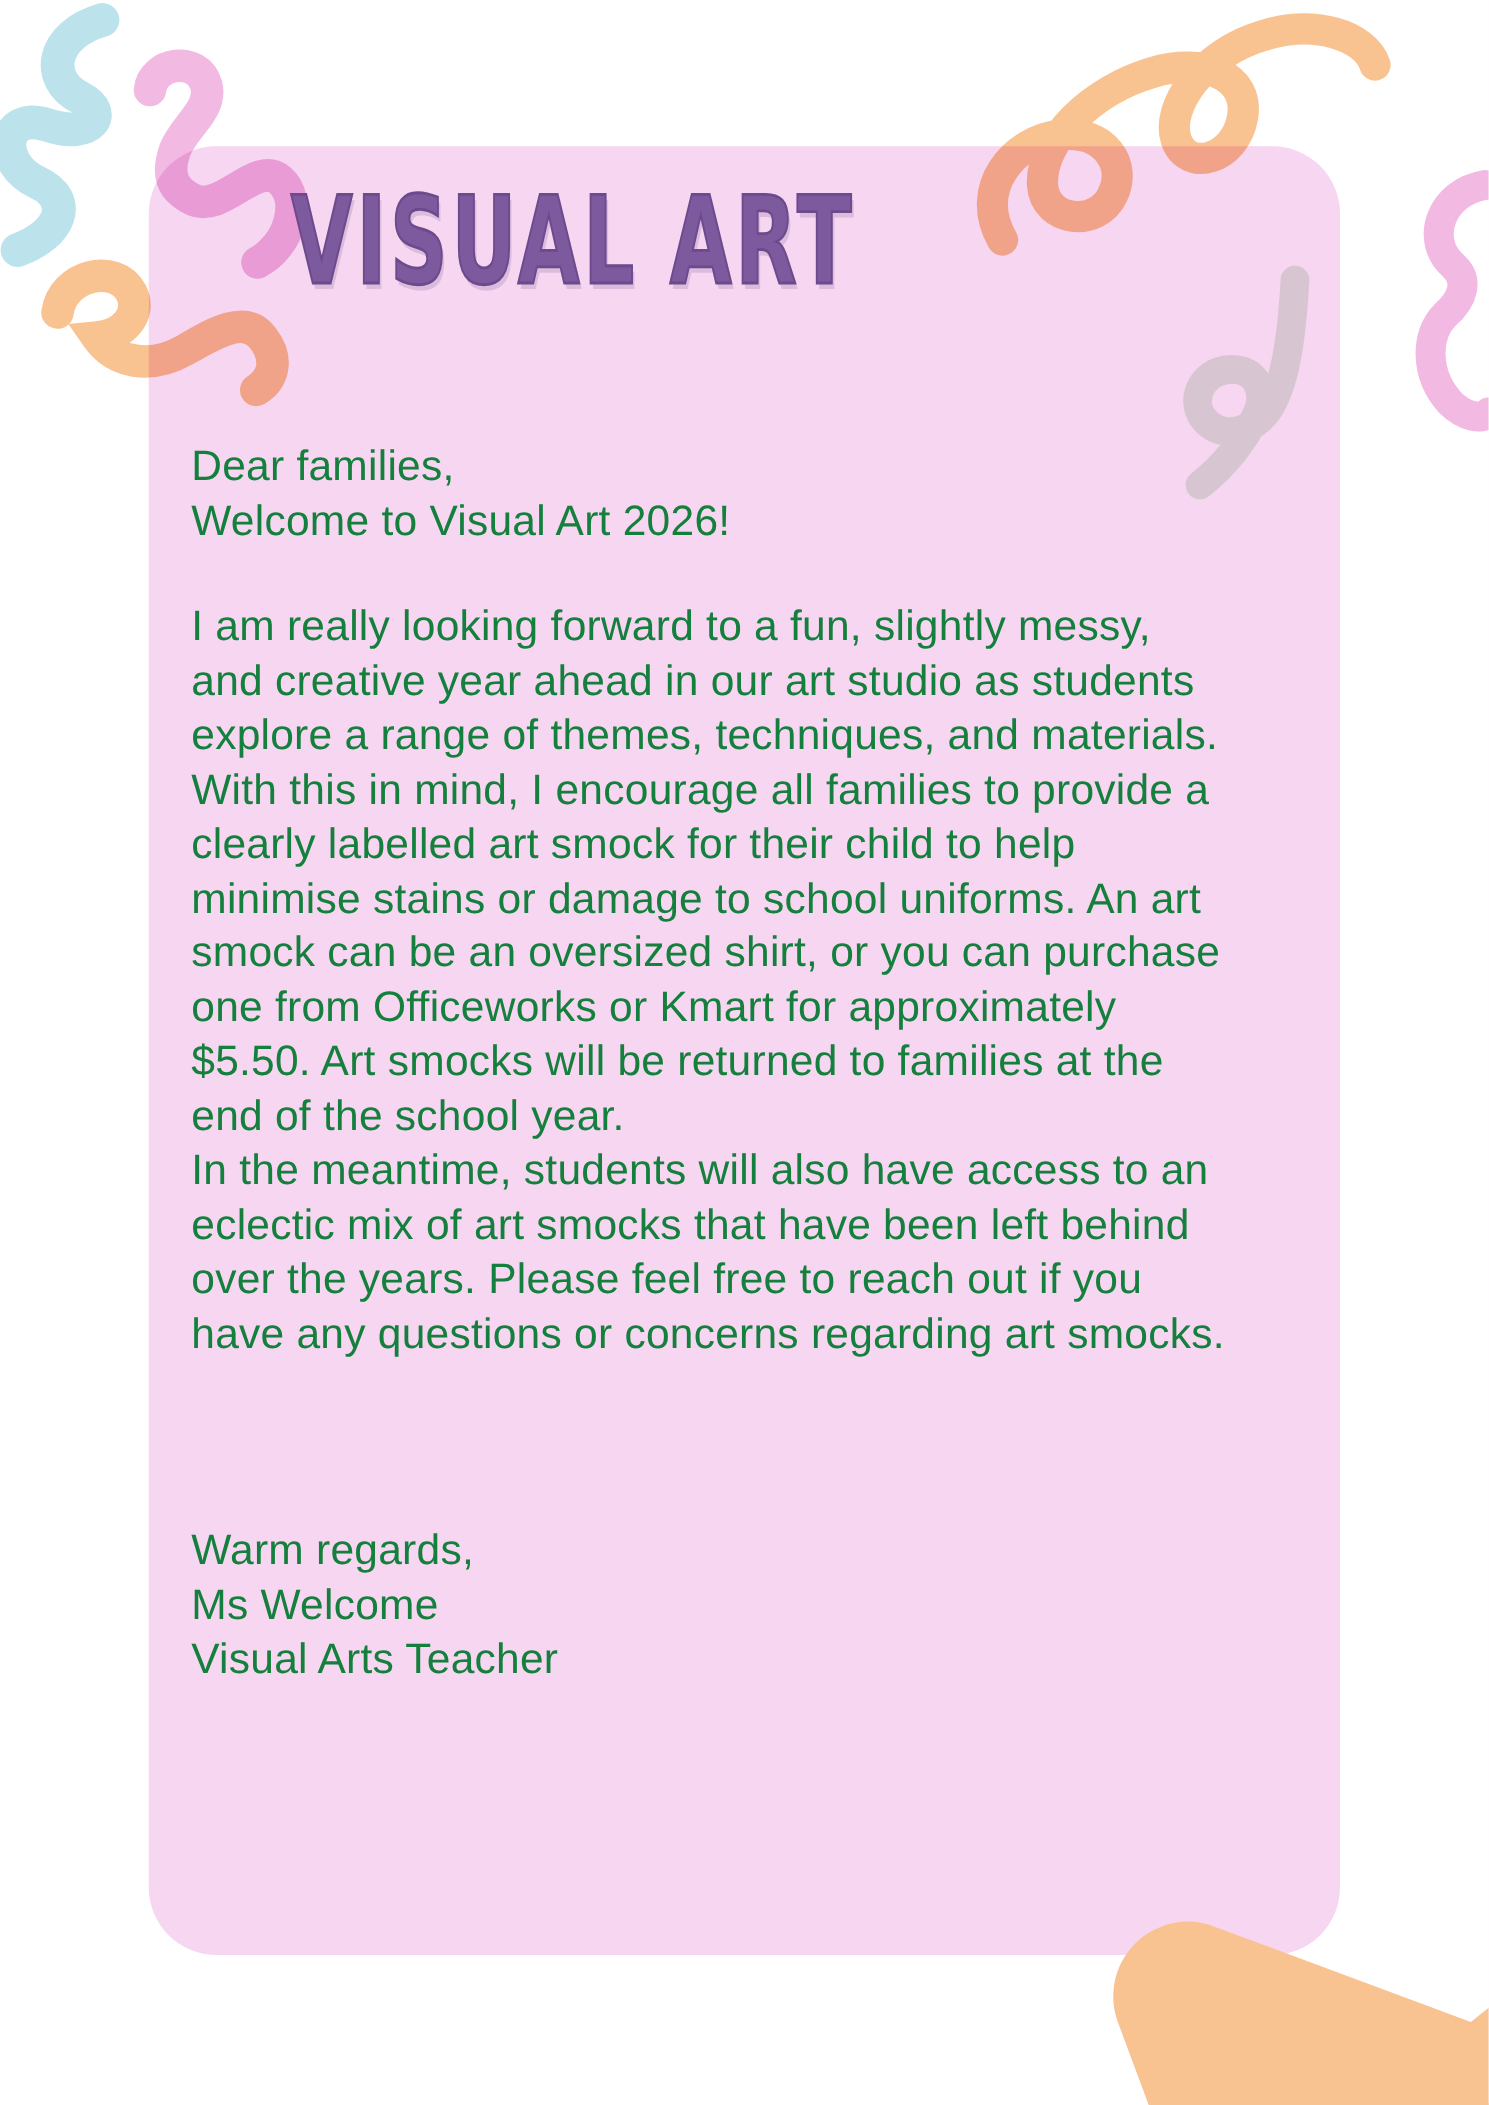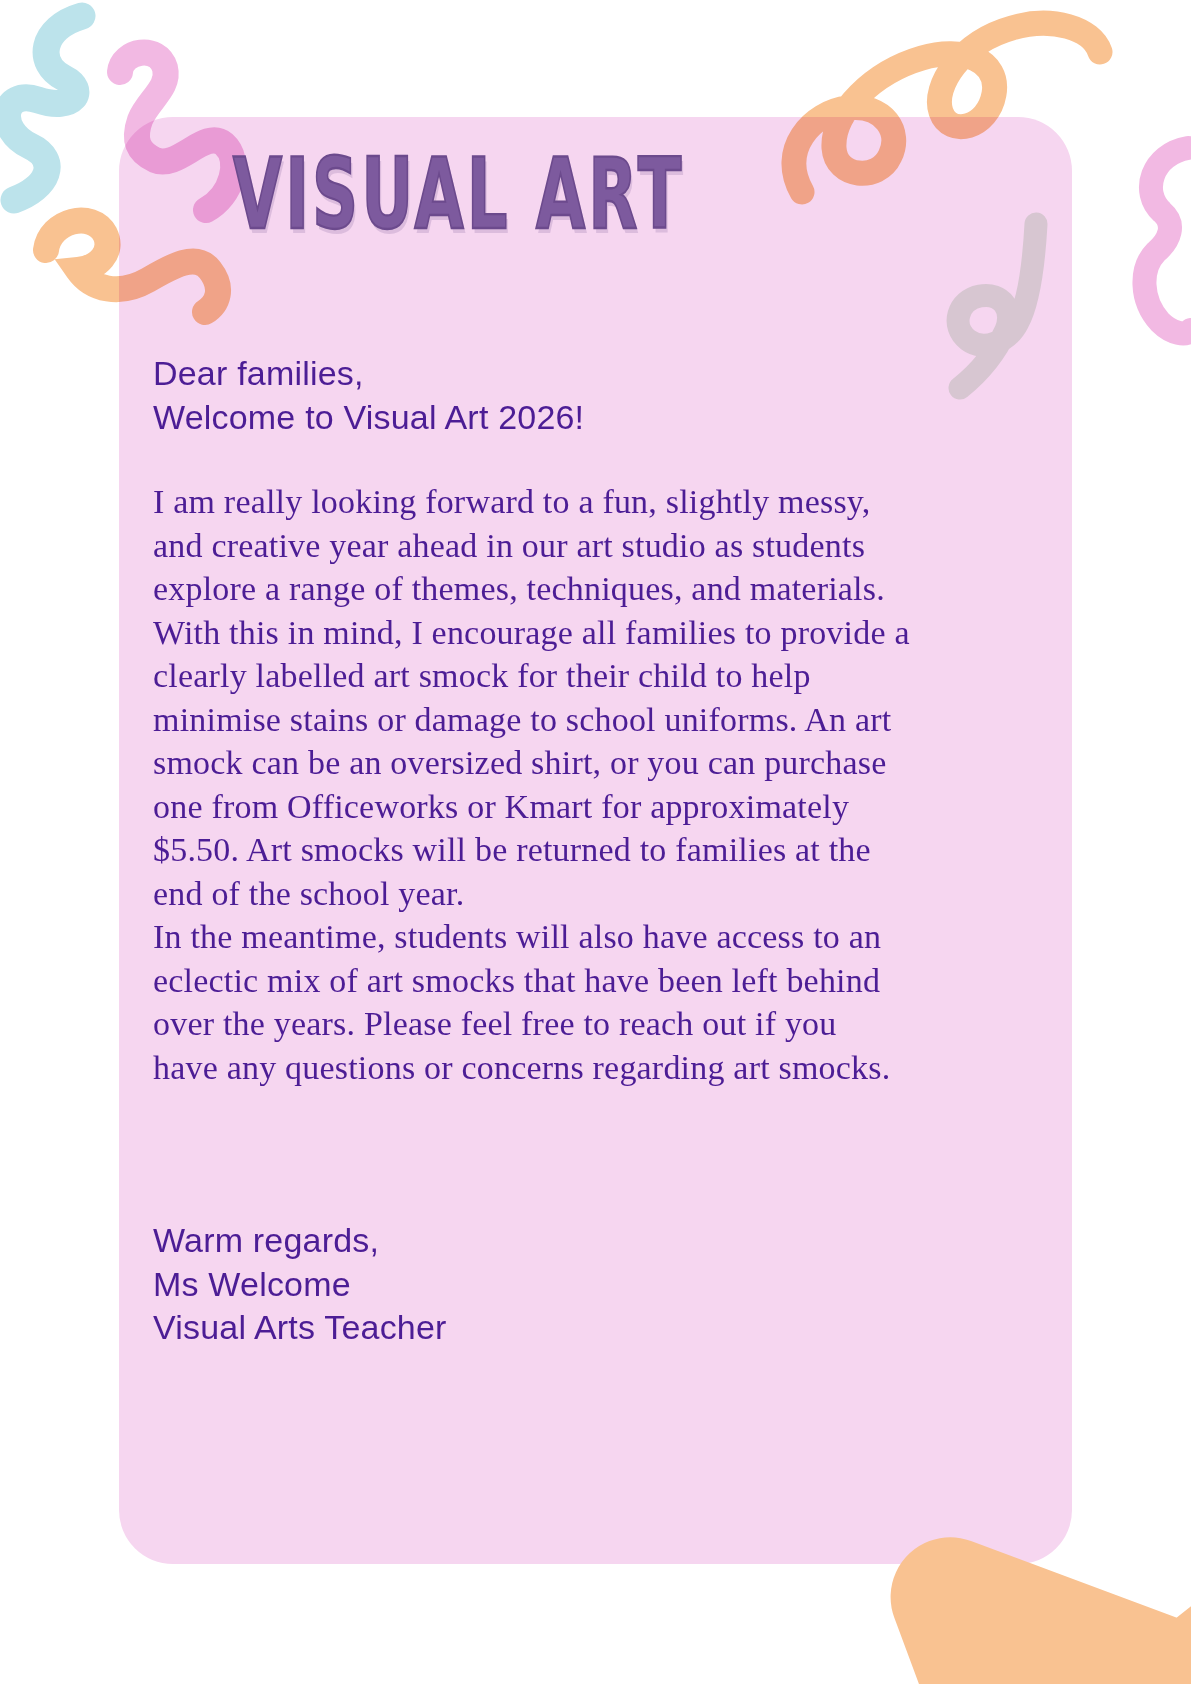--- a/index.html
+++ b/index.html
@@ -37,25 +37,25 @@
     -webkit-text-stroke:1.5px #6c4a8d;
     text-shadow:2px 3px 0 rgba(108,74,141,0.18);
     white-space:nowrap;
   }
   .lettertext {
     position:absolute; left:153px;
     width:880px;
     font-size:34px;
     line-height:43.5px;
     letter-spacing:0.2px;
-    color:#4c1d95;
+    color:#15803d;
     white-space:pre-line;
   }
   .greeting { top:352px; }
-  .bodytext { top:480px;font-family:Liberation Serif, serif; }
+  .bodytext { top:480px; }
   .signoff  { top:1219px; }
 </style>
 </head>
 <body>
 
 <div class="card"></div>
 
 <svg class="deco" viewBox="0 0 1191 1684" aria-hidden="true">
   <defs>
     <symbol id="star" viewBox="-130 -130 260 260" overflow="visible">

